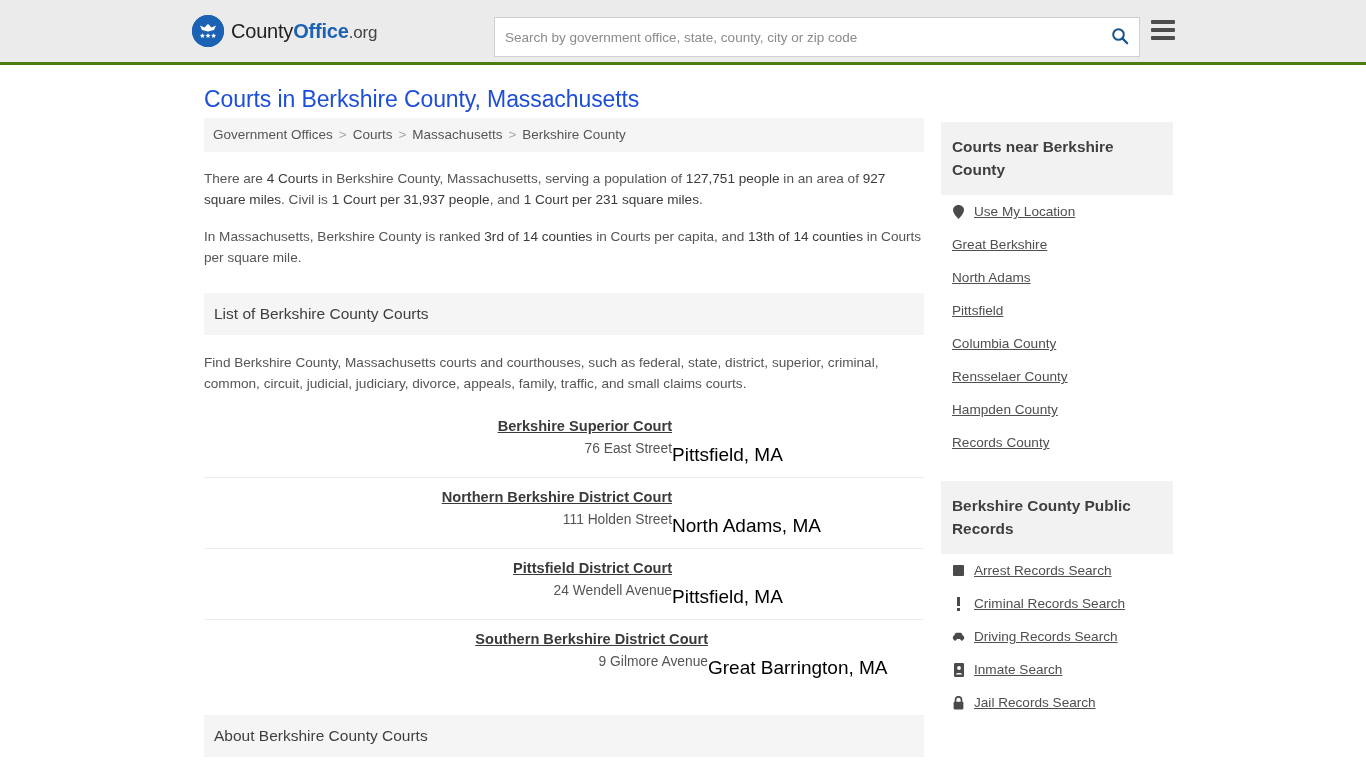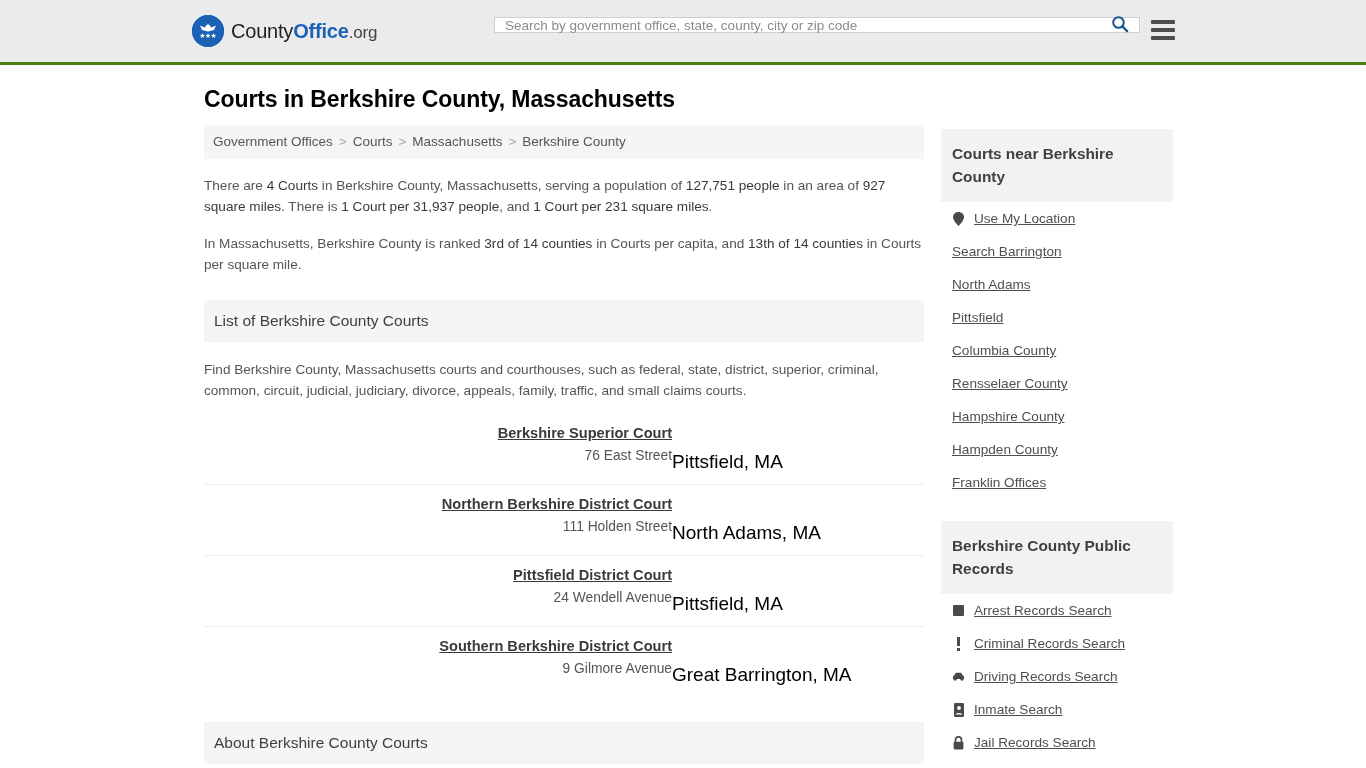--- a/index.html
+++ b/index.html
@@ -42,21 +42,21 @@
   }
   .logo-text .lt-county { color: #222222; }
   .logo-text .lt-office { color: #1b62b5; font-weight: bold; }
   .logo-text .lt-org { color: #444444; font-size: 17px; }
 
   .search-wrap {
     position: absolute;
     left: 494px;
     top: 17px;
     width: 646px;
-    height: 16px;
+    height: 40px;
     background: #ffffff;
     border: 1px solid #cfcfcf;
     display: flex;
     align-items: center;
   }
   .search-input {
     flex: 1 1 auto;
     border: none;
     outline: none;
     height: 26px;
@@ -101,23 +101,23 @@
   .content-row {
     display: flex;
     align-items: flex-start;
     gap: 17px;
   }
   .main-col { width: 720px; flex: 0 0 720px; }
   .side-col { width: 232px; flex: 0 0 232px; margin-top: 4px; }
 
   h1.page-title {
     font-size: 23px;
-    color: #000000;
-    margin: 21px 0 12px 0;
-    font-weight: bold;
+    color: #1d4ed8;
+    margin: 21px 0 5px 0;
+    font-weight: normal;
     letter-spacing: -0.1px;
   }
 
   
   .breadcrumb {
     background: #f5f5f5;
     padding: 9px 9px 10px 9px;
     font-size: 13.5px;
     color: #555555;
   }
@@ -157,21 +157,21 @@
 
   
   .court-list { margin-top: 13px; }
   .court-row {
     display: flex;
     align-items: flex-start;
     border-bottom: 1px solid #ededed;
     padding: 10px 0 11px 0;
     text-align: right;
   }
-  .court-row:last-child { border-bottom: none; }
+  .court-row:last-child { border-bottom: none; margin-left: 36px; }
   .court-left { width: 468px; flex: 0 0 468px; }
   .court-name {
     font-size: 14.6px;
     font-weight: bold;
     color: #3a3a3a;
     text-decoration: underline;
     cursor: pointer;
     display: inline-block;
   }
   .court-addr {
@@ -267,21 +267,21 @@
   <h1 class="page-title">Courts in Berkshire County, Massachusetts</h1>
 
   <div class="content-row">
 
     <div class="main-col">
 
       <div class="breadcrumb">
         <a>Government Offices</a><span class="sep">&gt;</span><a>Courts</a><span class="sep">&gt;</span><a>Massachusetts</a><span class="sep">&gt;</span><a>Berkshire County</a>
       </div>
 
-      <p class="stat-p"><span>There are </span><b>4 Courts</b><span> in Berkshire County, Massachusetts, serving a population of </span><b>127,751 people</b><span> in an area of </span><b>927 square miles</b><span>. There is </span><b>1 Court per 31,937 people</b><span>, and </span><b>1 Court per 231 square miles</b><span>.</span></p>
+      <p class="stat-p"><span>There are </span><b>4 Courts</b><span> in Berkshire County, Massachusetts, serving a population of </span><b>127,751 people</b><span> in an area of </span><b>927 square miles</b><span>. Civil is </span><b>1 Court per 31,937 people</b><span>, and </span><b>1 Court per 231 square miles</b><span>.</span></p>
 
       <p class="stat-p"><span>In Massachusetts, Berkshire County is ranked </span><b>3rd of 14 counties</b><span> in Courts per capita, and </span><b>13th of 14 counties</b><span> in Courts per square mile.</span></p>
 
       <div class="section-head">List of Berkshire County Courts</div>
       <p class="section-desc">Find Berkshire County, Massachusetts courts and courthouses, such as federal, state, district, superior, criminal, common, circuit, judicial, judiciary, divorce, appeals, family, traffic, and small claims courts.</p>
 
       <div class="court-list">
         <div class="court-row">
           <div class="court-left">
             <span class="court-name">Berkshire Superior Court</span>
@@ -322,42 +322,39 @@
       <ul class="side-list">
         <li class="side-item">
           <span class="side-ico">
             <svg width="11" height="14" viewBox="0 0 11 14">
               <path d="M5.5 0 C2.5 0 0 2.3 0 5.1 C0 8.9 5.5 14 5.5 14 C5.5 14 11 8.9 11 5.1 C11 2.3 8.5 0 5.5 0 Z" fill="#4a4a4a"></path>
             </svg>
           </span>
           <a>Use My Location</a>
         </li>
         <li class="side-item no-ico">
-          <a>Search Barrington</a>
+          <a>Great Berkshire</a>
         </li>
         <li class="side-item no-ico">
           <a>North Adams</a>
         </li>
         <li class="side-item no-ico">
           <a>Pittsfield</a>
         </li>
         <li class="side-item no-ico">
           <a>Columbia County</a>
         </li>
         <li class="side-item no-ico">
           <a>Rensselaer County</a>
         </li>
         <li class="side-item no-ico">
-          <a>Hampshire County</a>
-        </li>
-        <li class="side-item no-ico">
           <a>Hampden County</a>
         </li>
         <li class="side-item no-ico">
-          <a>Franklin Offices</a>
+          <a>Records County</a>
         </li>
       </ul>
 
       <div class="side-block-2">
         <div class="side-head">Berkshire County Public Records</div>
         <ul class="side-list">
           <li class="side-item">
             <span class="side-ico">
               <svg width="11" height="11" viewBox="0 0 11 11">
                   <rect x="0" y="0" width="11" height="11" rx="1" fill="#4a4a4a"></rect>

